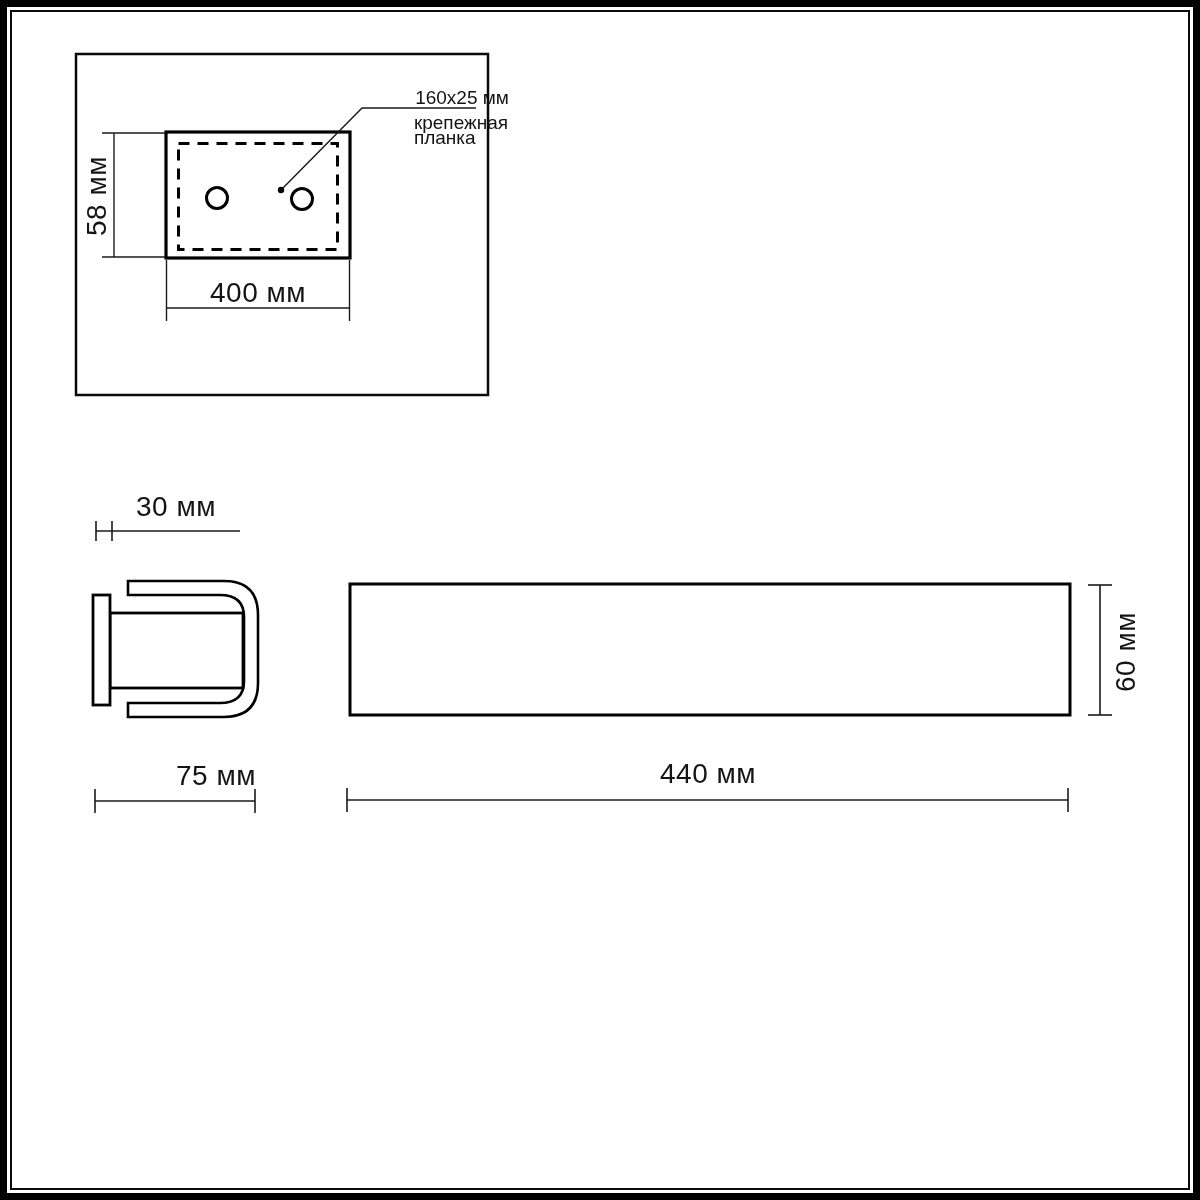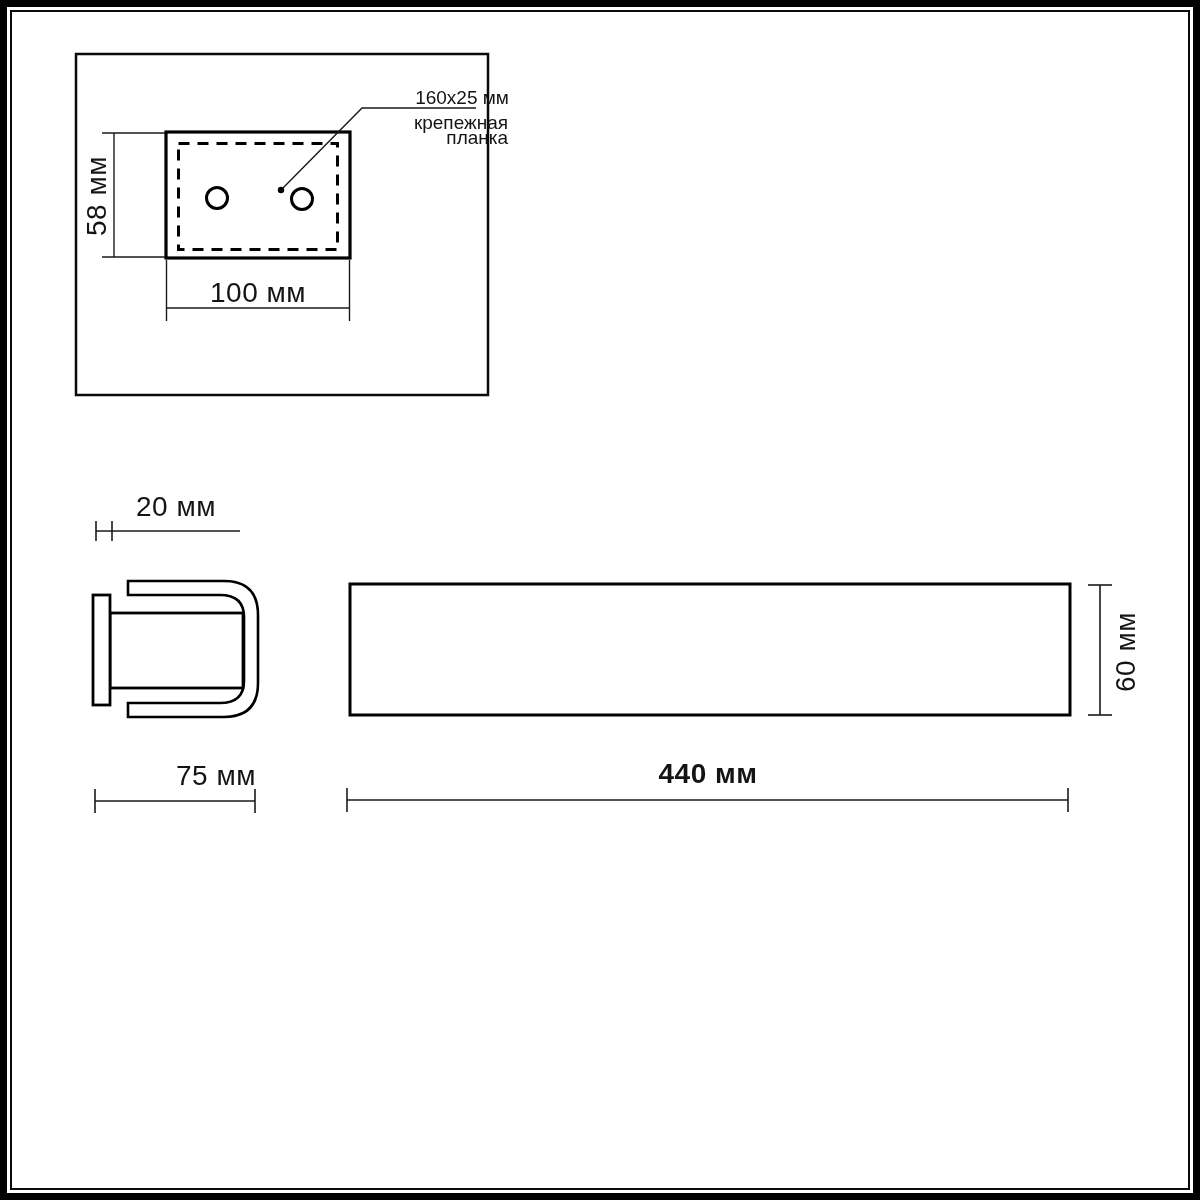--- a/index.html
+++ b/index.html
@@ -21,21 +21,21 @@
   .label {
     position: absolute;
     white-space: nowrap;
     color: #141414;
     transform: translate(-50%, -50%);
     line-height: 1.0;
   }
   .dim { font-size: 28px; letter-spacing: 0.5px; }
   .dim-v { transform: translate(-50%, -50%) rotate(-90deg); }
   .small { font-size: 19px; margin-left: 44px; }
-  .callout-name { text-align: right; line-height: 15px; }
+  .callout-name { text-align: left; line-height: 15px; }
 </style>
 </head>
 <body>
 
 <div class="stage">
 
   <div class="frame-outer"></div>
   <div class="frame-inner"></div>
 
   <svg class="drawing" width="1200" height="1200" viewBox="0 0 1200 1200">
@@ -79,30 +79,30 @@
     <line x1="1088" y1="715" x2="1112" y2="715" stroke="#1a1a1a" stroke-width="1.6"></line>
     <line x1="1100" y1="585" x2="1100" y2="715" stroke="#1a1a1a" stroke-width="1.6"></line>
 
     <line x1="347" y1="788" x2="347" y2="812" stroke="#1a1a1a" stroke-width="1.6"></line>
     <line x1="1068" y1="788" x2="1068" y2="812" stroke="#1a1a1a" stroke-width="1.6"></line>
     <line x1="347" y1="800" x2="1068" y2="800" stroke="#1a1a1a" stroke-width="1.6"></line>
   </svg>
 
   <div class="label dim dim-v" style="left:97px; top:196px;">58 мм</div>
 
-  <div class="label dim" style="left:258px; top:293px;">100 мм</div>
+  <div class="label dim" style="left:258px; top:293px;">400 мм</div>
 
   <div class="label small" style="left:418px; top:97px;">160x25 мм</div>
 
   <div class="label small callout-name" style="left:417px; top:130px;">
     <div>крепежная</div>
     <div>планка</div>
   </div>
 
-  <div class="label dim" style="left:176px; top:507px;">20 мм</div>
+  <div class="label dim" style="left:176px; top:507px;">30 мм</div>
 
   <div class="label dim" style="left:175px; top:776px;margin-left:41px;">75 мм</div>
 
-  <div class="label dim" style="left:708px; top:774px;font-weight:bold;">440 мм</div>
+  <div class="label dim" style="left:708px; top:774px;">440 мм</div>
 
   <div class="label dim dim-v" style="left:1126px; top:652px;">60 мм</div>
 
 </div>
 
 </body></html>

